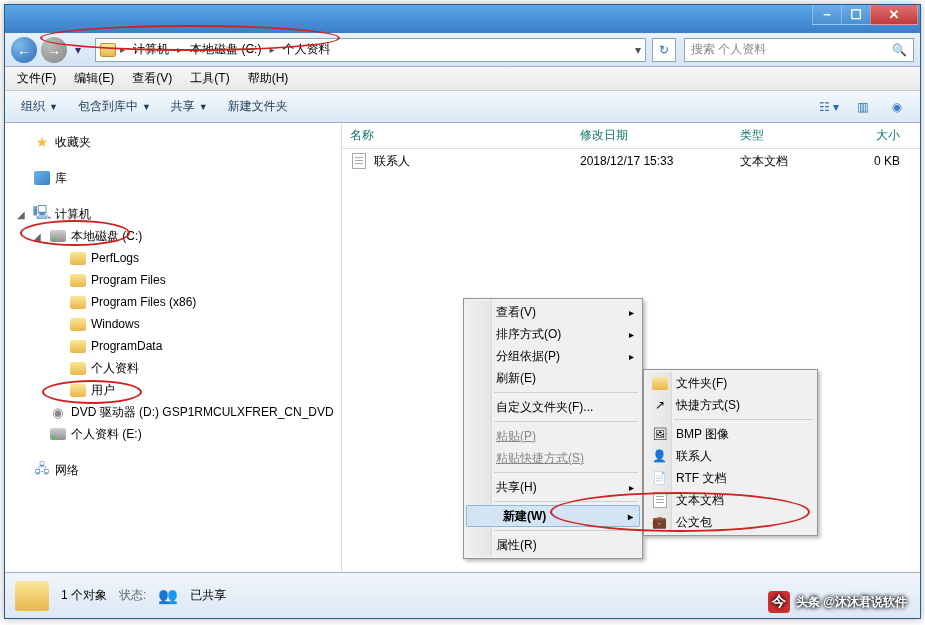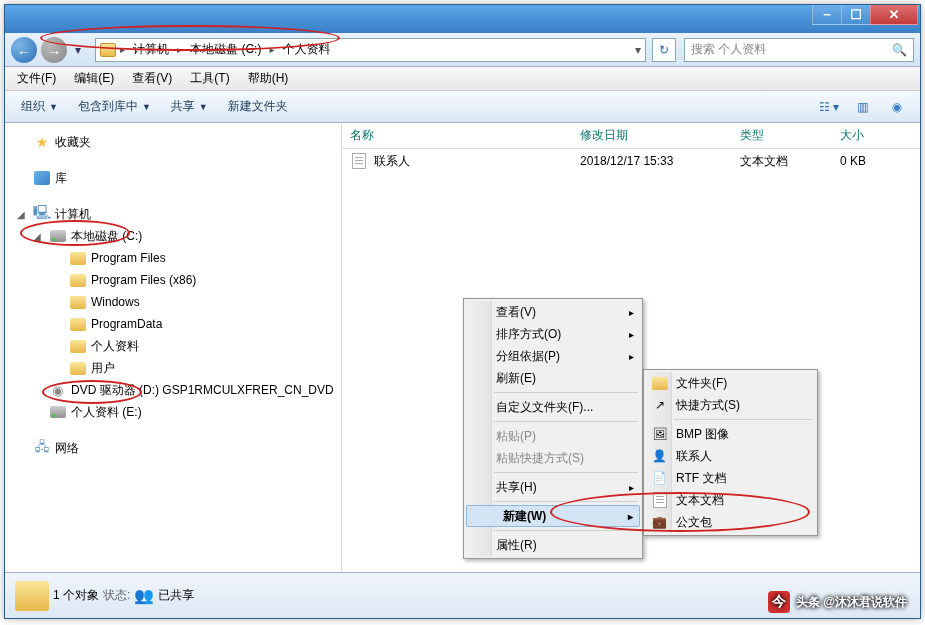--- a/index.html
+++ b/index.html
@@ -49,38 +49,38 @@
 .ico-net { color: #5a8fc0; font-size: 13px; }
 .indent1 { padding-left: 28px; }
 .indent2 { padding-left: 48px; }
 .tree-sep { height: 14px; }
 
 .filearea { flex: 1; display: flex; flex-direction: column; }
 .colheaders { height: 26px; border-bottom: 1px solid #e0e0e0; display: flex; align-items: center; padding-left: 8px; color: #0f766e; }
 .col-name { width: 230px; }
 .col-date { width: 160px; }
 .col-type { width: 100px; }
-.col-size { width: 80px; text-align: left; padding-right: 20px; }
+.col-size { width: 80px; text-align: right; padding-right: 20px; }
 .filerow { height: 24px; display: flex; align-items: center; padding-left: 8px; }
 .filerow .fico { width: 18px; height: 18px; margin-right: 6px; display: flex; align-items: center; justify-content: center; }
 .ico-txt { width: 14px; height: 16px; background: #fff; border: 1px solid #aaa; position: relative; }
 .ico-txt::before { content: ""; position: absolute; top: 3px; left: 2px; right: 2px; height: 1px; background: #aaa; box-shadow: 0 3px 0 #aaa, 0 6px 0 #aaa; }
 
 .ctxmenu { position: absolute; background: #f0f0f0; border: 1px solid #979797; box-shadow: 2px 2px 4px rgba(0,0,0,0.3); padding: 2px; }
 .ctxmenu.main { left: 463px; top: 298px; width: 180px; }
 .ctxmenu.sub { left: 643px; top: 369px; width: 175px; }
 .ctx-item { height: 22px; display: flex; align-items: center; padding: 0 20px 0 30px; position: relative; cursor: pointer; }
-.ctx-item.disabled { color: #888; }
+.ctx-item.disabled { color: #888; text-decoration: underline; }
 .ctx-item.highlight { background: #d4e4f5; border: 1px solid #8ab8e0; border-radius: 2px; padding-left: 36px; font-weight: bold; }
 .ctx-item .arr { position: absolute; right: 6px; font-size: 10px; }
 .ctx-item .cico { position: absolute; left: 6px; width: 16px; height: 16px; display: flex; align-items: center; justify-content: center; }
 .ctx-sep { height: 1px; background: #d0d0d0; margin: 3px 2px 3px 28px; }
 .ctx-iconbar { position: absolute; left: 2px; top: 2px; bottom: 2px; width: 26px; background: linear-gradient(to right, #f0f0f0, #e4e4e4); border-right: 1px solid #d8d8d8; }
 
-.statusbar { height: 46px; background: linear-gradient(to bottom, #f0f5fa, #dce8f5); border-top: 1px solid #aac; display: flex; align-items: center; padding: 0 10px; gap: 4px; }
+.statusbar { height: 46px; background: linear-gradient(to bottom, #f0f5fa, #dce8f5); border-top: 1px solid #aac; display: flex; align-items: center; padding: 0 10px; gap: 12px; }
 .sb-folder { width: 34px; height: 30px; background: linear-gradient(to bottom, #fce699, #e8b84a); border-radius: 3px; }
 .sb-people { color: #2a6db5; font-size: 16px; }
 
 .red-ellipse { position: absolute; border: 2px solid #d02020; border-radius: 50%; pointer-events: none; }
 .ell1 { left: 40px; top: 25px; width: 300px; height: 26px; }
 .ell2 { left: 20px; top: 220px; width: 110px; height: 26px; }
 .ell3 { left: 42px; top: 380px; width: 100px; height: 24px; }
 .ell4 { left: 550px; top: 492px; width: 260px; height: 40px; }
 
 .watermark { position: absolute; right: 18px; bottom: 12px; color: #fff; font-size: 20px; font-weight: bold; text-shadow: 0 0 4px #000, 0 0 4px #000; display: flex; align-items: center; gap: 6px; }
@@ -173,20 +173,27 @@
           <span class="ico">
             <span class="ico-drive"></span>
           </span>
           <span>本地磁盘 (C:)</span>
         </div>
       <div class="tree-item indent2">
           <span class="exp"></span>
           <span class="ico">
             <span class="ico-folder"></span>
           </span>
+          <span>PerfLogs</span>
+        </div>
+      <div class="tree-item indent2">
+          <span class="exp"></span>
+          <span class="ico">
+            <span class="ico-folder"></span>
+          </span>
           <span>Program Files</span>
         </div>
       <div class="tree-item indent2">
           <span class="exp"></span>
           <span class="ico">
             <span class="ico-folder"></span>
           </span>
           <span>Program Files (x86)</span>
         </div>
       <div class="tree-item indent2">

